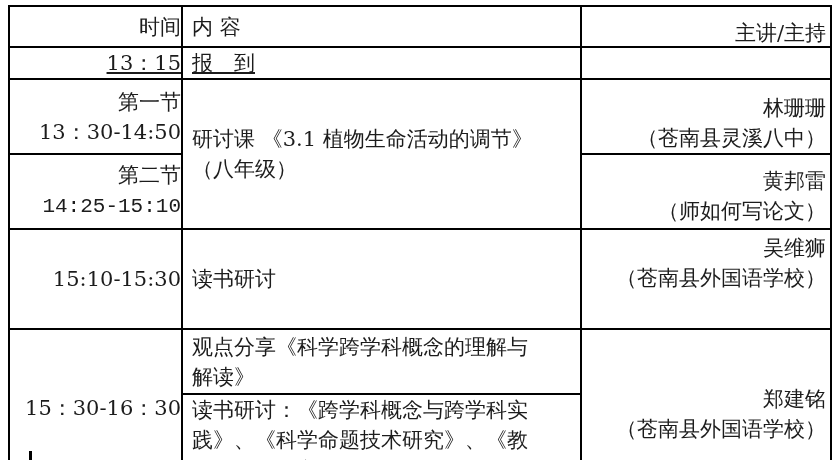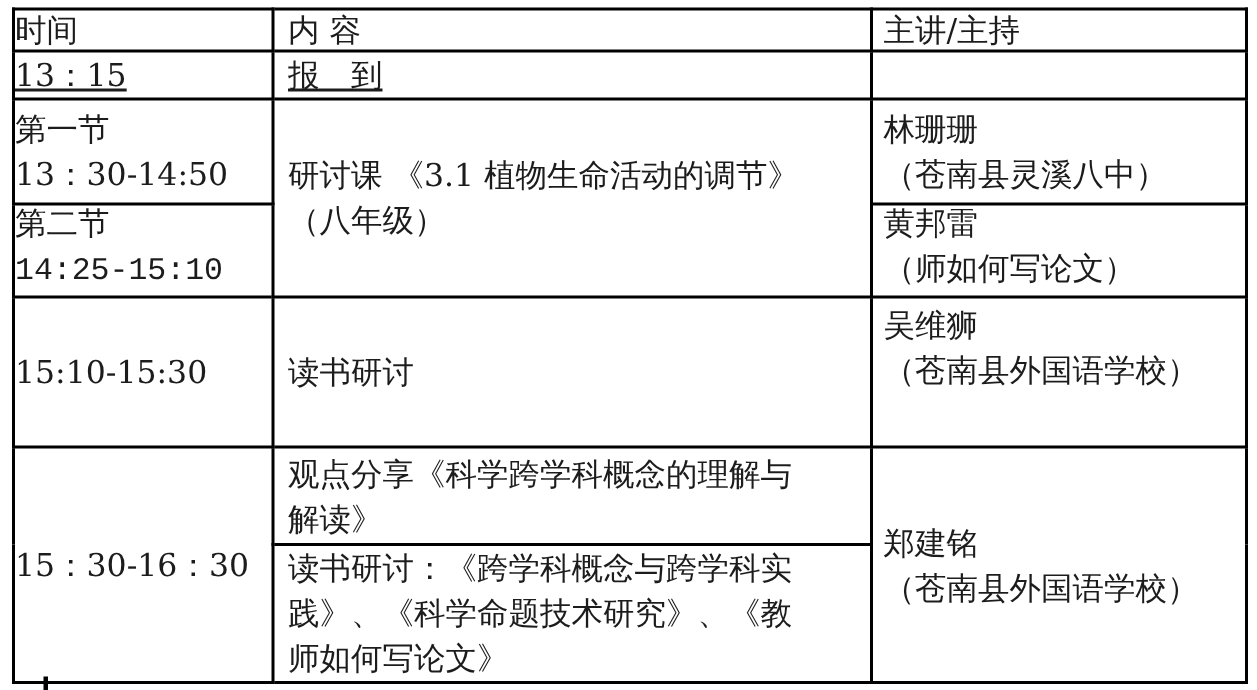--- a/index.html
+++ b/index.html
@@ -24,23 +24,23 @@
   }
   td {
     border: 2px solid #000000;
     font-size: 21px;
     line-height: 30px;
     padding: 0;
     white-space: pre-line;
     overflow: hidden;
     vertical-align: middle;
   }
-  .c-time    { text-align: left; }
+  .c-time    { text-align: right; }
   .c-content { padding: 0 6px 0 9px; }
-  .c-speaker { padding: 0 4px 0 7px; }
+  .c-speaker { padding: 13px 4px 0 7px; text-align: right; }
   .v-top     { vertical-align: top; padding-top: 3px; }
   tr.h28  { height: 28px; }
   tr.h29  { height: 29px; text-decoration: underline; }
   tr.h70  { height: 70px; }
   tr.h61  { height: 61px; font-family: Liberation Mono, monospace; }
   tr.h100 { height: 100px; }
   tr.h65  { height: 65px; }
   tr.h92  { height: 92px; }
   tr.h28 td { line-height: 26px; }
   .caret-mark {

